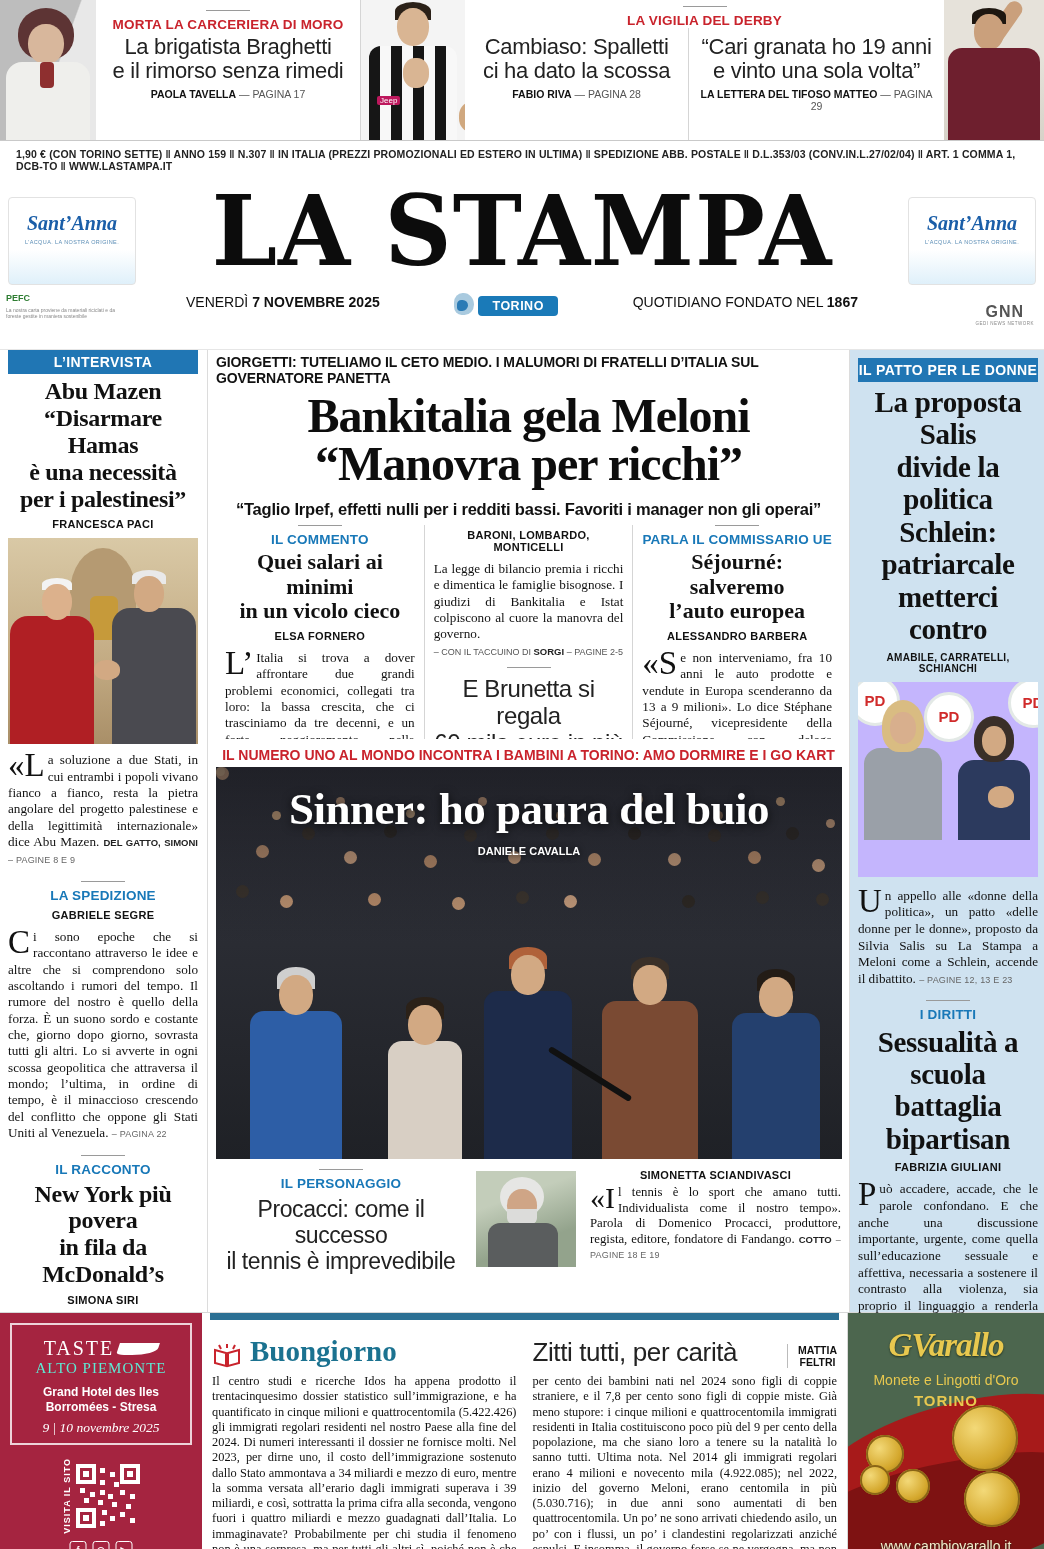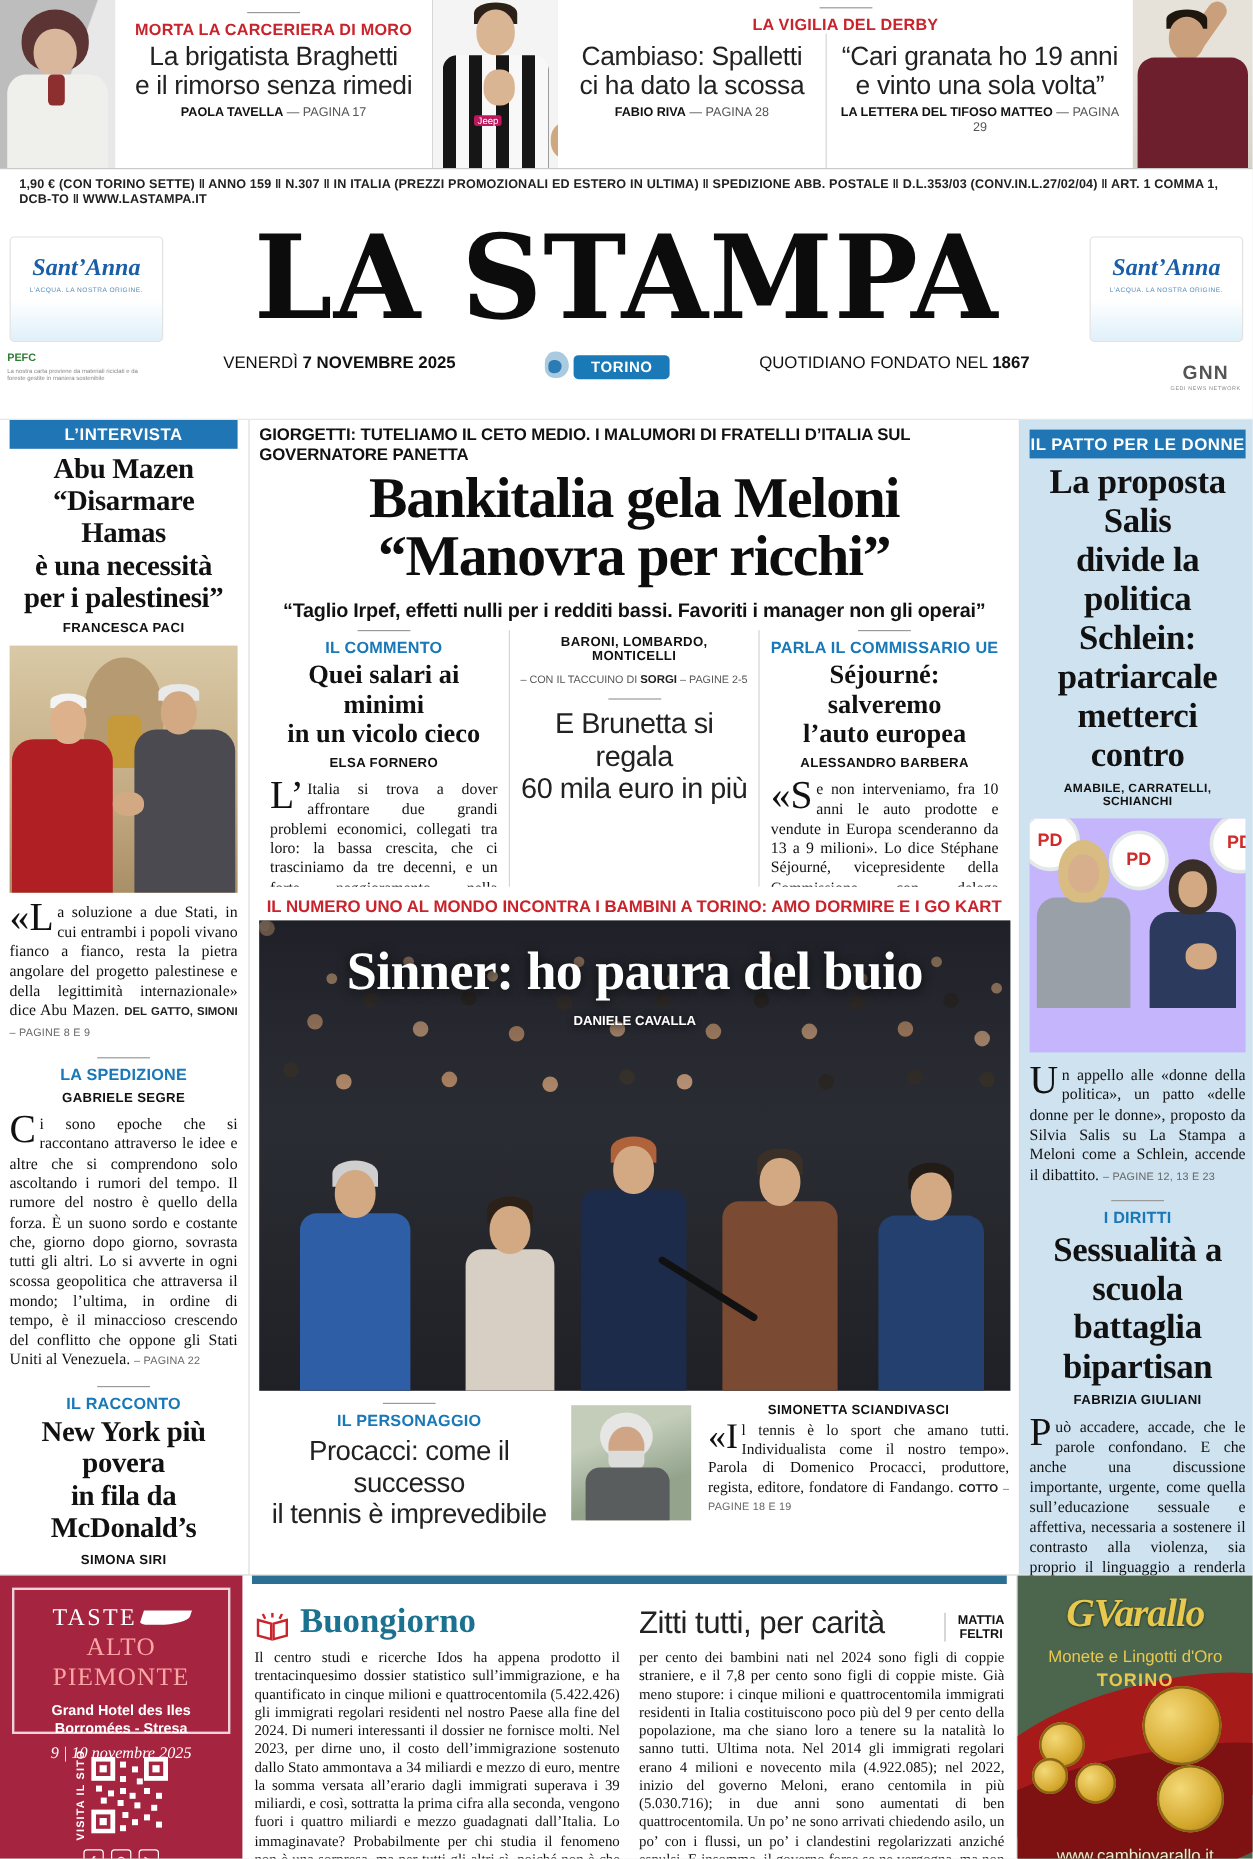--- a/index.html
+++ b/index.html
@@ -21,21 +21,21 @@
   .ph-braghetti .hair{position:absolute;left:18px;top:8px;width:56px;height:52px;border-radius:50% 50% 45% 45%;background:#5d3434;}
   .ph-braghetti .face{position:absolute;left:28px;top:24px;width:36px;height:40px;border-radius:48%;background:#d8b79c;}
   .ph-braghetti .sweater{position:absolute;left:6px;top:62px;width:84px;height:80px;border-radius:16px 16px 0 0;background:#efefec;}
   .ph-braghetti .scarf{position:absolute;left:40px;top:62px;width:14px;height:26px;background:#8e2f2f;border-radius:4px;}
   .ph-juve{width:104px;background:#f4f4f4;}
   .ph-juve .face{position:absolute;left:36px;top:8px;width:32px;height:38px;border-radius:48%;background:#d9b593;}
   .ph-juve .hairj{position:absolute;left:34px;top:2px;width:36px;height:18px;border-radius:50% 50% 0 0;background:#2b2118;}
   .ph-juve .shirt{position:absolute;left:8px;top:46px;width:88px;height:94px;border-radius:12px 12px 0 0;
      background:repeating-linear-gradient(90deg,#161616 0 11px,#f8f8f8 11px 22px);}
   .ph-juve .hands{position:absolute;left:42px;top:58px;width:26px;height:30px;border-radius:45%;background:#d9b593;}
-  .ph-juve .jeep{position:absolute;left:34px;top:96px;font-size:8px;color:#fff;background:#be185d;padding:0 3px;border-radius:2px;}
+  .ph-juve .jeep{position:absolute;left:16px;top:96px;font-size:8px;color:#fff;background:#be185d;padding:0 3px;border-radius:2px;}
   .ph-toro{width:100px;background:linear-gradient(180deg,#e6e2da 40%,#d7d2c8);}
   .ph-toro .face{position:absolute;left:30px;top:14px;width:30px;height:36px;border-radius:48%;background:#caa07c;}
   .ph-toro .hairt{position:absolute;left:28px;top:8px;width:34px;height:16px;border-radius:50% 50% 0 0;background:#1e1710;}
   .ph-toro .arm{position:absolute;left:52px;top:-2px;width:16px;height:52px;background:#caa07c;border-radius:8px;transform:rotate(35deg);}
   .ph-toro .shirt{position:absolute;left:4px;top:48px;width:92px;height:92px;border-radius:14px 14px 0 0;background:#6e1f2e;}
   
   .infoline{padding:7px 16px 5px;font-size:10.5px;font-weight:700;color:#222;letter-spacing:.15px;}
   
   .masthead{position:relative;height:164px;}
   .mast-title{font-family:"DejaVu Serif","Liberation Serif",serif;font-weight:700;font-size:93px;
@@ -140,21 +140,21 @@
   .abu-photo .suit{position:absolute;left:104px;top:70px;width:84px;height:136px;border-radius:18px 18px 0 0;background:#4a4a50;}
   .abu-photo .abuface{position:absolute;left:126px;top:38px;width:30px;height:36px;border-radius:48%;background:#d2a983;}
   .abu-photo .abuhair{position:absolute;left:124px;top:32px;width:34px;height:14px;border-radius:50% 50% 0 0;background:#e9e9e9;}
   .abu-photo .shake{position:absolute;left:86px;top:122px;width:26px;height:20px;border-radius:45%;background:#d2a983;}
   
   .bottom{display:flex;height:249px;border-top:1px solid #d8d8d8;}
   .ad-taste{width:202px;background:#a52440;color:#f3dfe3;position:relative;box-sizing:border-box;padding:10px;}
   .taste-frame{border:2px solid rgba(255,255,255,.8);height:122px;text-align:center;padding-top:12px;box-sizing:border-box;}
   .taste-t1{font-family:"Liberation Serif",serif;font-size:20px;letter-spacing:2px;color:#fff;}
   .boat{display:inline-block;width:40px;height:12px;background:#fff;border-radius:0 0 60% 20%;transform:skewX(-18deg);margin-left:4px;}
-  .taste-t2{font-family:"Liberation Serif",serif;font-size:21px;letter-spacing:1px;color:#fca5a5;}
+  .taste-t2{font-family:"Liberation Serif",serif;font-size:15px;letter-spacing:1px;color:#5eead4;}
   .taste-t3{font-weight:700;font-size:12px;color:#fff;margin-top:8px;line-height:1.25;}
   .taste-t5{font-family:"Liberation Serif",serif;font-style:italic;font-size:13.5px;color:#fff;margin-top:5px;}
   .qrwrap{position:absolute;left:50%;transform:translateX(-50%);bottom:28px;display:flex;align-items:center;}
   .visita{writing-mode:vertical-rl;transform:rotate(180deg);font-size:9px;font-weight:700;letter-spacing:1px;color:#fff;margin-right:4px;}
   .soc{position:absolute;left:50%;transform:translateX(-50%);bottom:4px;display:flex;gap:6px;}
   .soc span{width:15px;height:15px;border:1.5px solid #fff;border-radius:3px;color:#fff;font-size:9px;font-weight:700;
       display:flex;align-items:center;justify-content:center;}
   .buongiorno{flex:1;box-sizing:border-box;padding:0 10px;border-right:1px solid #d8d8d8;position:relative;}
   .teal-bar{height:7px;background:#2b6f93;margin:0 -2px;}
   .bg-cols{display:flex;gap:16px;margin-top:4px;}
@@ -305,20 +305,21 @@
           <div class="smallrule" style="margin-top:0"></div>
           <div class="kicker-blue">IL COMMENTO</div>
           <div class="h-serif pre" style="font-size:22px;line-height:1.12;margin-top:3px">Quei salari ai minimi
 in un vicolo cieco</div>
           <div class="byline">ELSA FORNERO</div>
           <p class="body" style="margin:0"><span class="drop">L’</span><span>Italia si trova a dover affrontare due grandi problemi economici, collegati tra loro: la bassa crescita, che ci trasciniamo da tre decenni, e un forte peggioramento nella distribuzione dei redditi. </span></p>
         </div>
         <div class="vline"></div>
         <div class="subcol">
           <div class="byline" style="margin-top:4px">BARONI, LOMBARDO, MONTICELLI</div>
+          <p class="body" style="margin:0">La legge di bilancio premia i ricchi e dimentica le famiglie bisognose. I giudizi di Bankitalia e Istat colpiscono al cuore la manovra del governo.</p>
           <div class="refline"><span>– CON IL TACCUINO DI </span><b>SORGI</b><span> – PAGINE 2-5</span></div>
           <div class="smallrule" style="margin-top:10px"></div>
           <div class="h-light brunetta pre">E Brunetta si regala
 60 mila euro in più</div>
 
         </div>
         <div class="vline"></div>
         <div class="subcol">
           <div class="smallrule" style="margin-top:0"></div>
           <div class="kicker-blue">PARLA IL COMMISSARIO UE</div>

